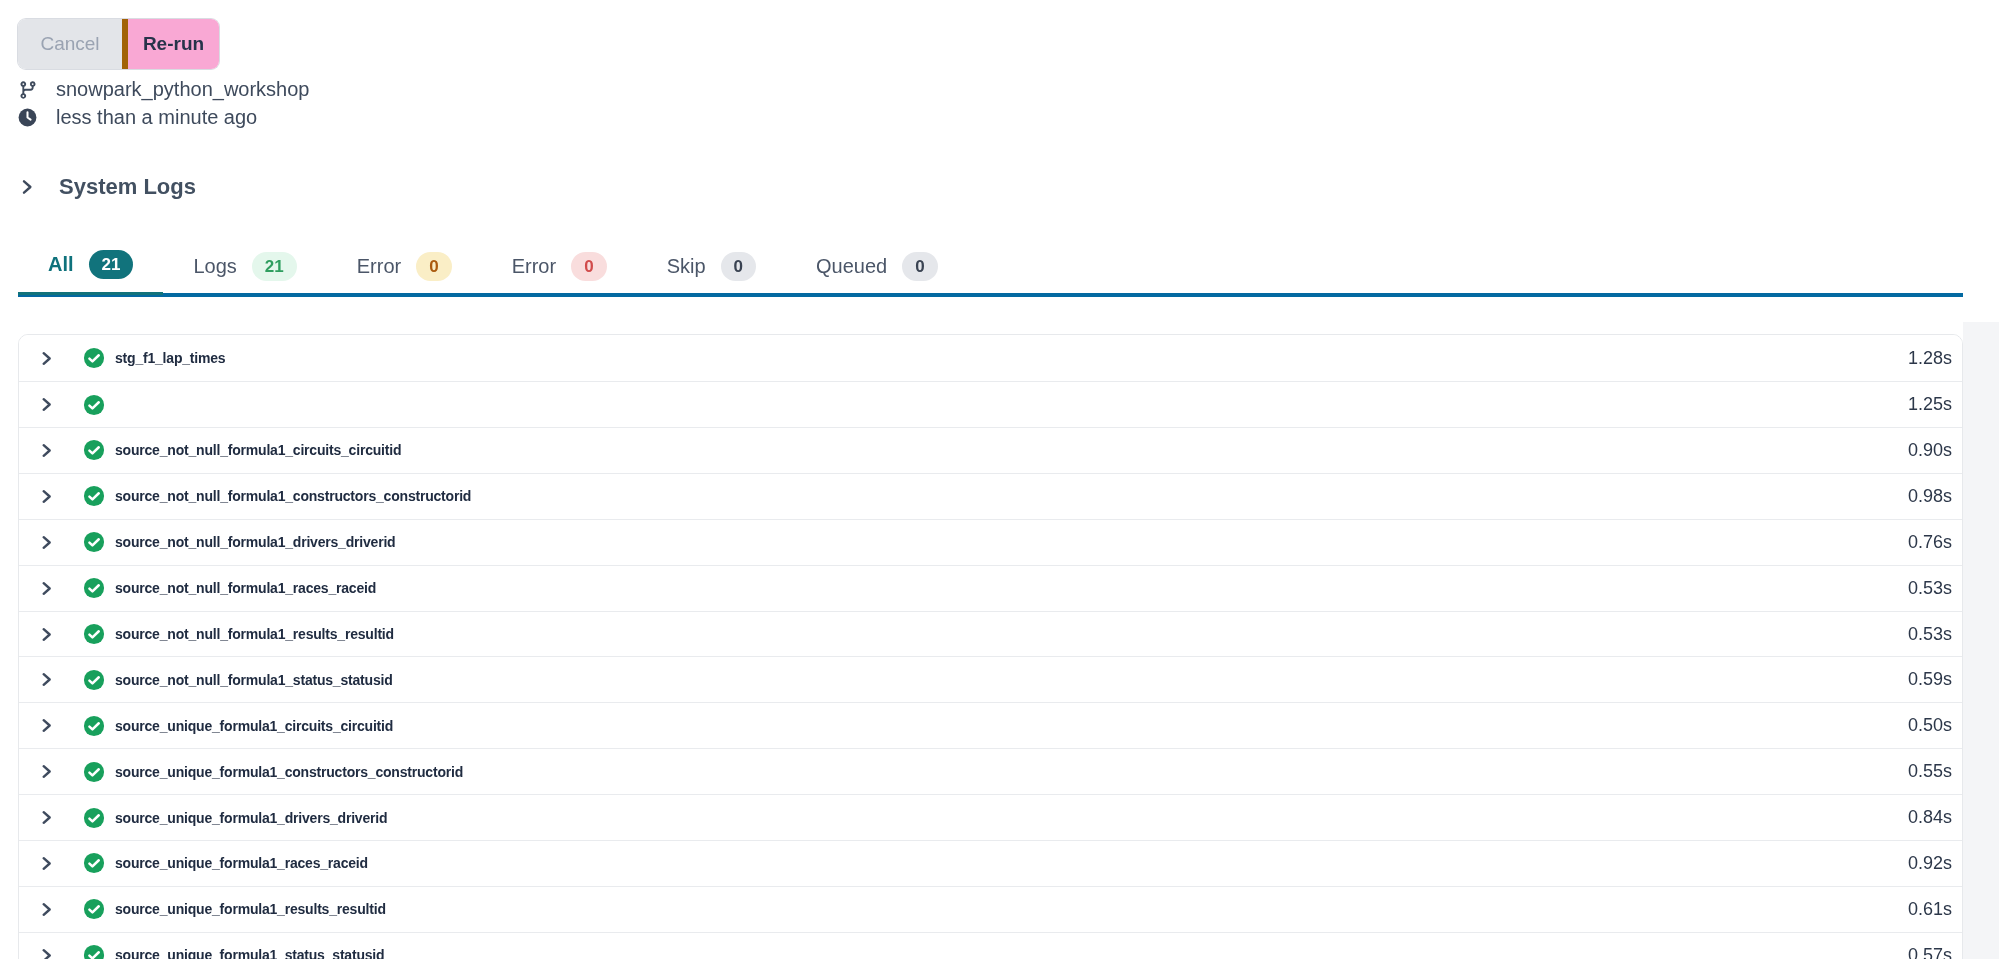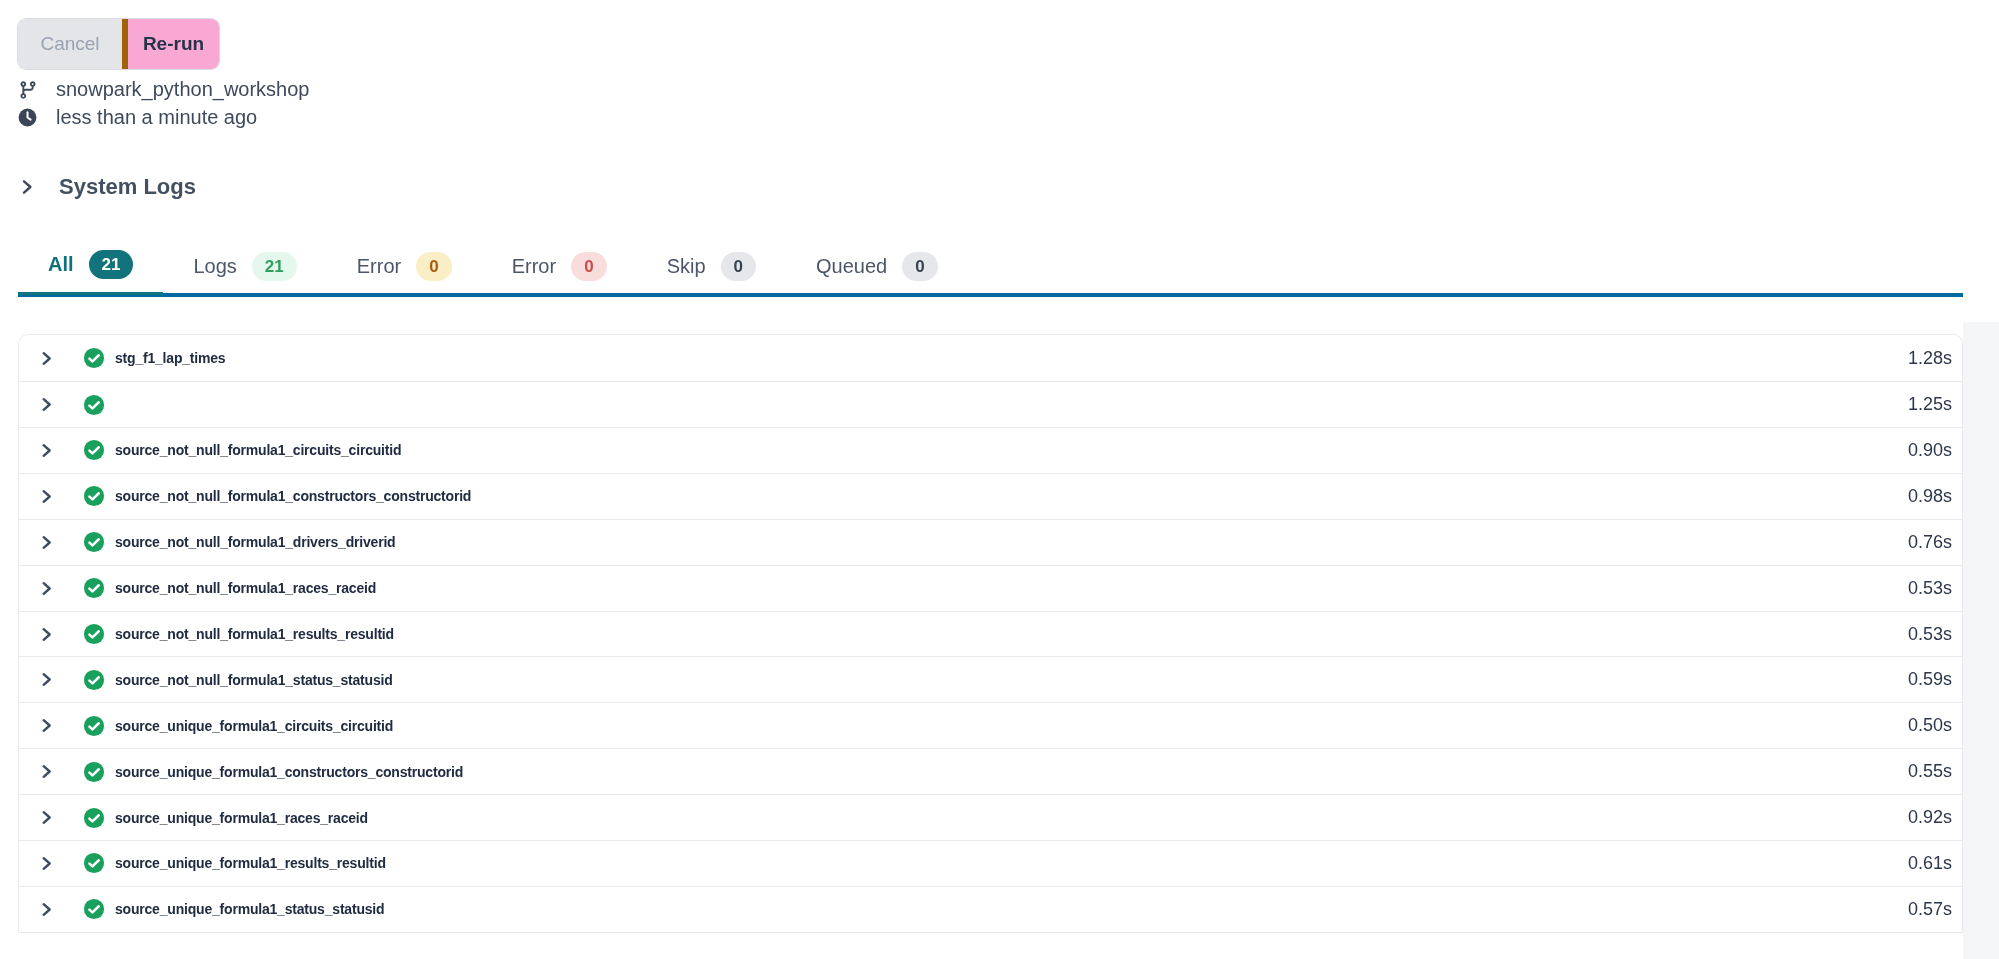--- a/index.html
+++ b/index.html
@@ -288,20 +288,36 @@
       <svg width="22" height="22" viewBox="0 0 24 24">
             <circle cx="12" cy="12" r="11" fill="#18a05c"></circle>
             <path d="M7 12.6l3.3 3.2L17.2 9" stroke="#ffffff" stroke-width="2.7" fill="none" stroke-linecap="round" stroke-linejoin="round"></path>
           </svg>
     </span>
     <span class="rname">source_unique_formula1_constructors_constructorid</span>
     <span class="spacer"></span>
     <span class="rtime">0.55s</span>
   </div>
 
+  <div class="row">
+    <button class="expand">
+      <svg width="17" height="17" viewBox="0 0 24 24" fill="none" stroke="#3f4b5e" stroke-width="3.4" stroke-linecap="round" stroke-linejoin="round">
+            <path d="M8 4.5l8.5 7.5L8 19.5"></path>
+          </svg>
+    </button>
+    <span class="check">
+      <svg width="22" height="22" viewBox="0 0 24 24">
+            <circle cx="12" cy="12" r="11" fill="#18a05c"></circle>
+            <path d="M7 12.6l3.3 3.2L17.2 9" stroke="#ffffff" stroke-width="2.7" fill="none" stroke-linecap="round" stroke-linejoin="round"></path>
+          </svg>
+    </span>
+    <span class="rname">source_unique_formula1_drivers_driverid</span>
+    <span class="spacer"></span>
+    <span class="rtime">0.84s</span>
+  </div>
 
   <div class="row">
     <button class="expand">
       <svg width="17" height="17" viewBox="0 0 24 24" fill="none" stroke="#3f4b5e" stroke-width="3.4" stroke-linecap="round" stroke-linejoin="round">
             <path d="M8 4.5l8.5 7.5L8 19.5"></path>
           </svg>
     </button>
     <span class="check">
       <svg width="22" height="22" viewBox="0 0 24 24">
             <circle cx="12" cy="12" r="11" fill="#18a05c"></circle>

